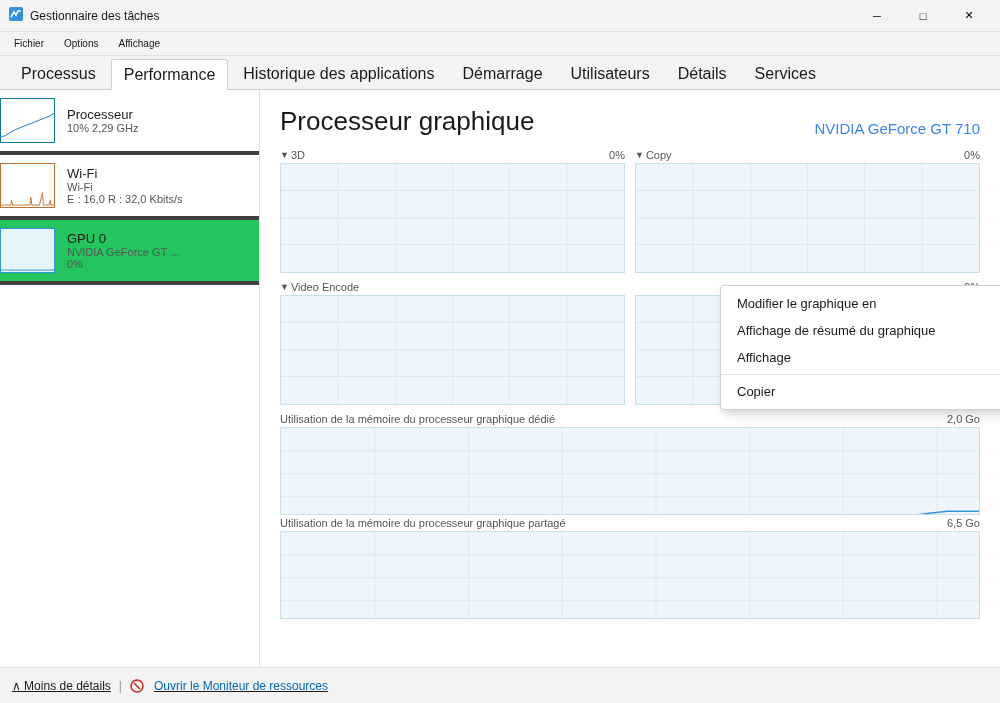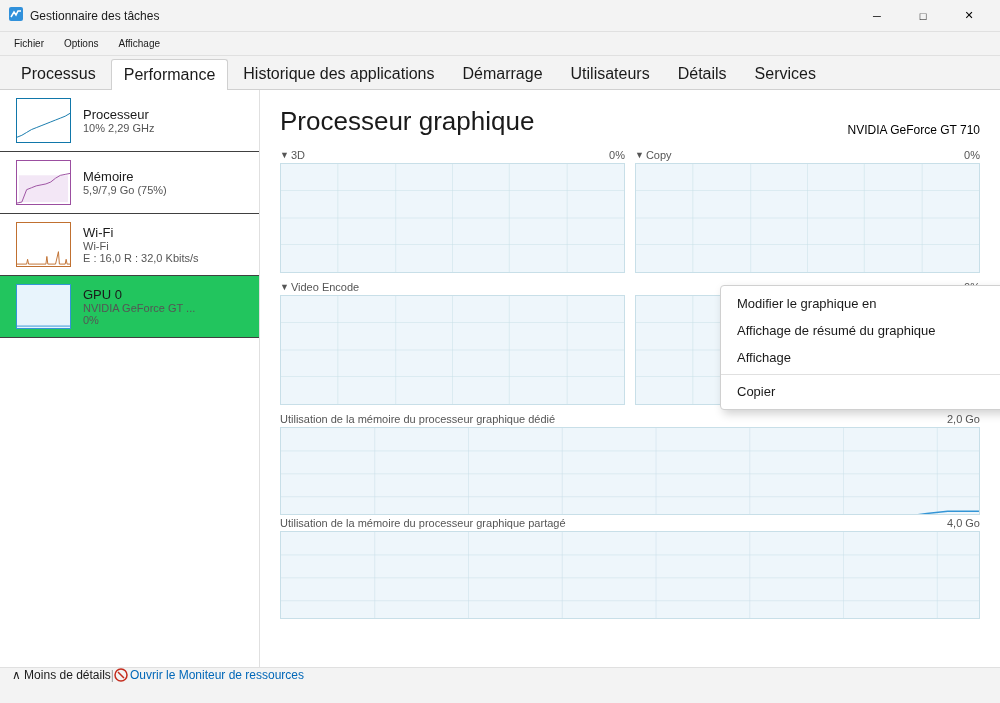--- a/index.html
+++ b/index.html
@@ -74,23 +74,23 @@
     
     .sidebar {
       width: 260px;
       border-right: 1px solid #e0e0e0;
       overflow-y: auto;
       background: white;
     }
     .sidebar-item {
       display: flex;
       align-items: center;
-      padding: 8px 16px;
+      padding: 8px 0;
       cursor: pointer;
-      border-bottom: 1px solid #404040;
+      border-bottom: 4px solid #404040;
     }
     .sidebar-item.active { background: #22c55e; }
     .sidebar-thumb {
       width: 55px;
       height: 45px;
       border: 1px solid #ccc;
       margin-right: 12px;
       flex-shrink: 0;
       position: relative;
       overflow: hidden;
@@ -119,21 +119,21 @@
       overflow: hidden;
       background: white;
     }
     .content-header {
       display: flex;
       justify-content: space-between;
       align-items: flex-end;
       margin-bottom: 12px;
     }
     .content-title { font-size: 26px; font-weight: 300; }
-    .content-device { font-size: 12px; color: #000000; }
+    .content-device { font-size: 15px; color: #3b82f6; }
 
     
     .graph-row {
       display: flex;
       gap: 10px;
       margin-bottom: 8px;
     }
     .graph-section {
       flex: 1;
     }
@@ -195,24 +195,25 @@
       font-size: 13px;
     }
     .ctx-divider { height: 1px; background: #e0e0e0; margin: 3px 0; }
 
     
     .bottombar {
       height: 36px;
       background: #f3f3f3;
       border-top: 1px solid #e0e0e0;
       display: flex;
-      align-items: flex-start;
+      align-items: center;
       padding: 0 12px;
-      gap: 0;
+      gap: 8px;
       font-size: 12px;
+      text-decoration: underline;
     }
     .bottombar-link { color: #0067b8; cursor: pointer; text-decoration: none; }
     .bottombar-sep { color: #999; }
 
     
     .grid-line {
       stroke: #c8dfe8;
       stroke-width: 0.5;
     }
   </style>
@@ -259,32 +260,20 @@
         <svg viewBox="0 0 55 45" preserveAspectRatio="none">
           <polyline points="0,40 5,38 10,35 15,32 20,30 25,28 30,26 35,24 40,22 45,20 50,18 55,15" stroke="#17a" stroke-width="1" fill="none"></polyline>
         </svg>
       </div>
       <div class="sidebar-info">
         <div class="sidebar-name">Processeur</div>
         <div class="sidebar-sub">10% 2,29 GHz</div>
       </div>
     </div>
 
-    <div class="sidebar-item">
-      <div class="sidebar-thumb graph-mem">
-        <svg viewBox="0 0 55 45" preserveAspectRatio="none">
-          <rect x="2" y="15" width="51" height="28" fill="#e8d0ee" opacity="0.5"></rect>
-          <polyline points="0,44 5,43 10,30 15,28 20,26 25,25 30,24 35,22 40,18 45,15 50,14 55,13" stroke="#9b4ea0" stroke-width="1" fill="none"></polyline>
-        </svg>
-      </div>
-      <div class="sidebar-info">
-        <div class="sidebar-name">Mémoire</div>
-        <div class="sidebar-sub">5,9/7,9 Go (75%)</div>
-      </div>
-    </div>
 
 
     <div class="sidebar-item">
       <div class="sidebar-thumb graph-wifi">
         <svg viewBox="0 0 55 45" preserveAspectRatio="none">
           <polyline points="0,43 10,43 11,38 12,43 30,43 31,35 32,43 40,43 43,30 44,43 50,43 51,38 52,43 55,43" stroke="#c07030" stroke-width="1" fill="none"></polyline>
         </svg>
       </div>
       <div class="sidebar-info">
         <div class="sidebar-name">Wi-Fi</div>
@@ -425,21 +414,21 @@
           <line x1="630" y1="0" x2="630" y2="88" class="grid-line"></line>
 
           <polyline points="580,88 600,85 620,82 640,80 660,80 670,80" stroke="#3395d6" stroke-width="1.5" fill="none"></polyline>
         </svg>
       </div>
     </div>
 
     <div class="graph-section-full">
       <div class="graph-label-row-full">
         <span>Utilisation de la mémoire du processeur graphique partagé</span>
-        <span>4,0 Go</span>
+        <span>6,5 Go</span>
       </div>
       <div class="graph-box-mem">
         <svg viewBox="0 0 670 88" preserveAspectRatio="none">
           <line x1="0" y1="22" x2="670" y2="22" class="grid-line"></line>
           <line x1="0" y1="44" x2="670" y2="44" class="grid-line"></line>
           <line x1="0" y1="66" x2="670" y2="66" class="grid-line"></line>
           <line x1="90" y1="0" x2="90" y2="88" class="grid-line"></line>
           <line x1="180" y1="0" x2="180" y2="88" class="grid-line"></line>
           <line x1="270" y1="0" x2="270" y2="88" class="grid-line"></line>
           <line x1="360" y1="0" x2="360" y2="88" class="grid-line"></line>

